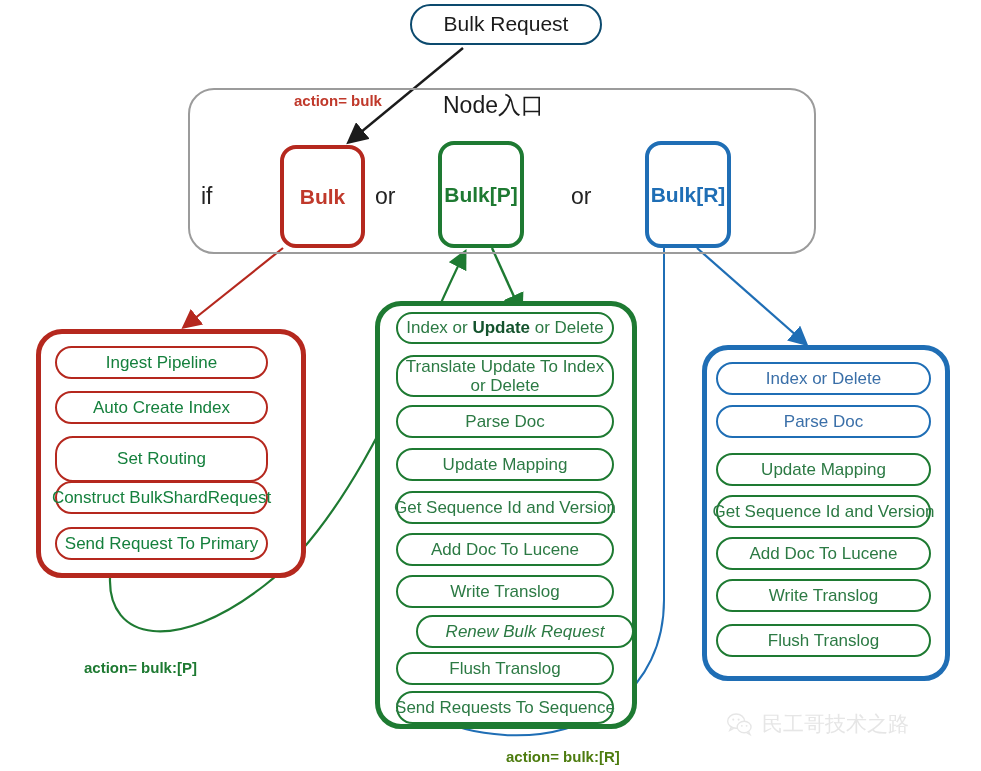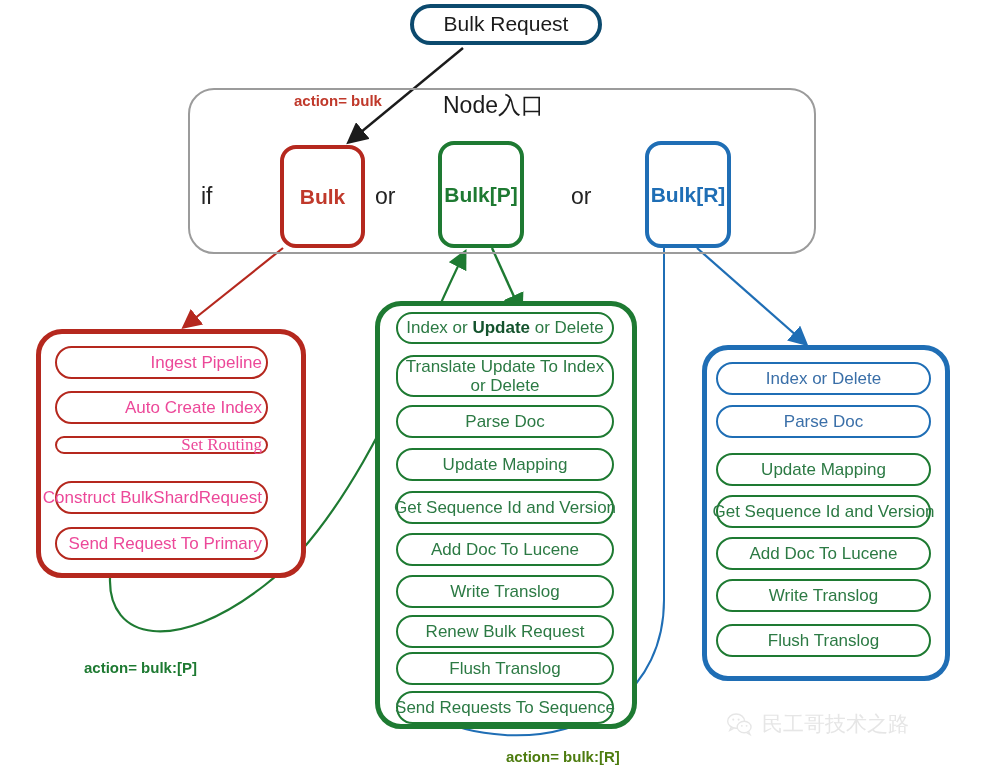--- a/index.html
+++ b/index.html
@@ -18,21 +18,21 @@
     position:absolute;
     box-sizing:border-box;
     display:flex;align-items:center;justify-content:center;
     background:#ffffff;
     text-align:center;
     line-height:1.15;
   }
 
   
   .pill-top{
-    border:4px solid #0c4a6e;
+    border:2px solid #0c4a6e;
     border-radius:22px;
     font-size:21px;
     color:#1b1b1b;
   }
 
   
   .grey-box{
     position:absolute;
     box-sizing:border-box;
     border:2px solid #9b9b9b;
@@ -83,21 +83,21 @@
     border-width:2px;border-style:solid;
     border-radius:18px;
     background:#ffffff;
     font-size:17px;
     text-align:center;
     padding:0 4px;
     white-space:nowrap;
     overflow:visible;
   }
   .step.two-line{white-space:normal;line-height:1.12;}
-  .step.red  {border-color:#b5281e;color:#ec4899;justify-content:flex-end;}
+  .step.red  {border-color:#b5281e;color:#15803d;}
   .step.green{border-color:#1e7a32;color:#2c7a44;}
   .step.blue {border-color:#1f6eb5;color:#3a6fa8;text-align:center;}
   .step b{font-weight:bold;color:#14532d;}
 
   
   .tag{
     position:absolute;
     font-size:15px;
     font-weight:bold;
     white-space:nowrap;
@@ -180,21 +180,21 @@
   </div>
 
   <div class="panel red" style="left:36px;top:329px;width:270px;height:249px;"></div>
 
   <div class="step red" style="left:55px;top:346px;width:213px;height:33px;">
     <span>Ingest Pipeline</span>
   </div>
   <div class="step red" style="left:55px;top:391px;width:213px;height:33px;">
     <span>Auto Create Index</span>
   </div>
-  <div class="step red" style="left:55px;top:436px;width:213px;height:18px;font-family:Liberation Serif, serif;">
+  <div class="step red" style="left:55px;top:436px;width:213px;height:46px;">
     <span>Set Routing</span>
   </div>
   <div class="step red" style="left:55px;top:481px;width:213px;height:33px;">
     <span>Construct BulkShardRequest</span>
   </div>
   <div class="step red" style="left:55px;top:527px;width:213px;height:33px;">
     <span>Send Request  To Primary</span>
   </div>
 
   <div class="panel green" style="left:375px;top:301px;width:262px;height:428px;"></div>
@@ -213,21 +213,21 @@
   </div>
   <div class="step green" style="left:396px;top:491px;width:218px;height:33px;">
     <span>Get Sequence Id and Version</span>
   </div>
   <div class="step green" style="left:396px;top:533px;width:218px;height:33px;">
     <span>Add Doc To Lucene</span>
   </div>
   <div class="step green" style="left:396px;top:575px;width:218px;height:33px;">
     <span>Write Translog</span>
   </div>
-  <div class="step green" style="left:396px;top:615px;width:218px;height:33px;">
+  <div class="step green" style="left:416px;top:615px;width:218px;height:33px;font-style:italic;">
     <span>Renew Bulk Request</span>
   </div>
   <div class="step green" style="left:396px;top:652px;width:218px;height:33px;">
     <span>Flush Translog</span>
   </div>
   <div class="step green" style="left:396px;top:691px;width:218px;height:33px;">
     <span>Send Requests To Sequence</span>
   </div>
 
   <div class="panel blue" style="left:702px;top:345px;width:248px;height:336px;"></div>

